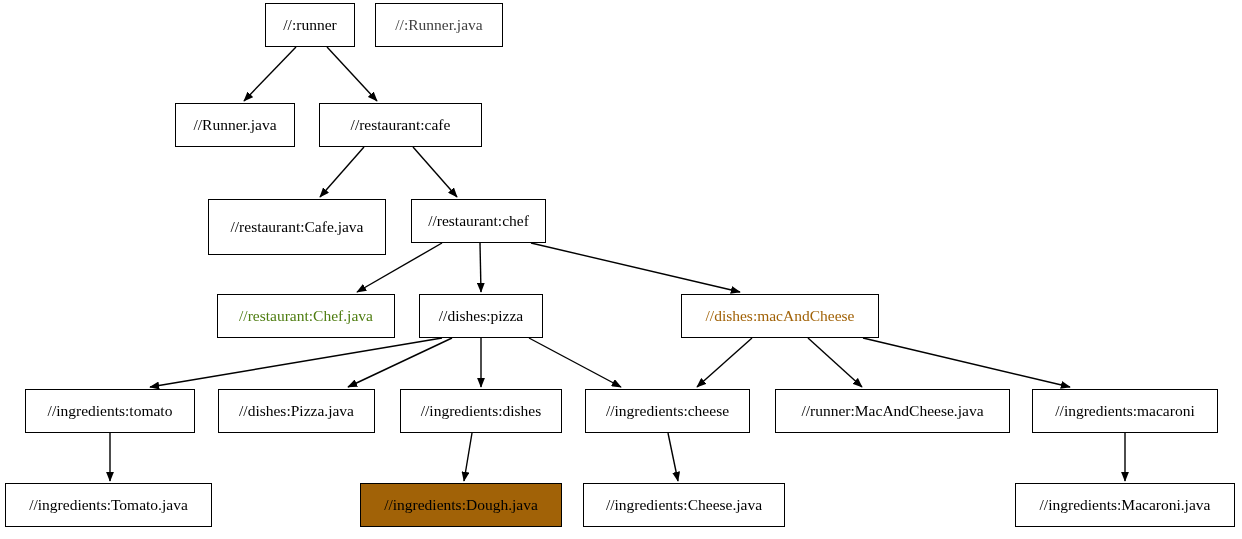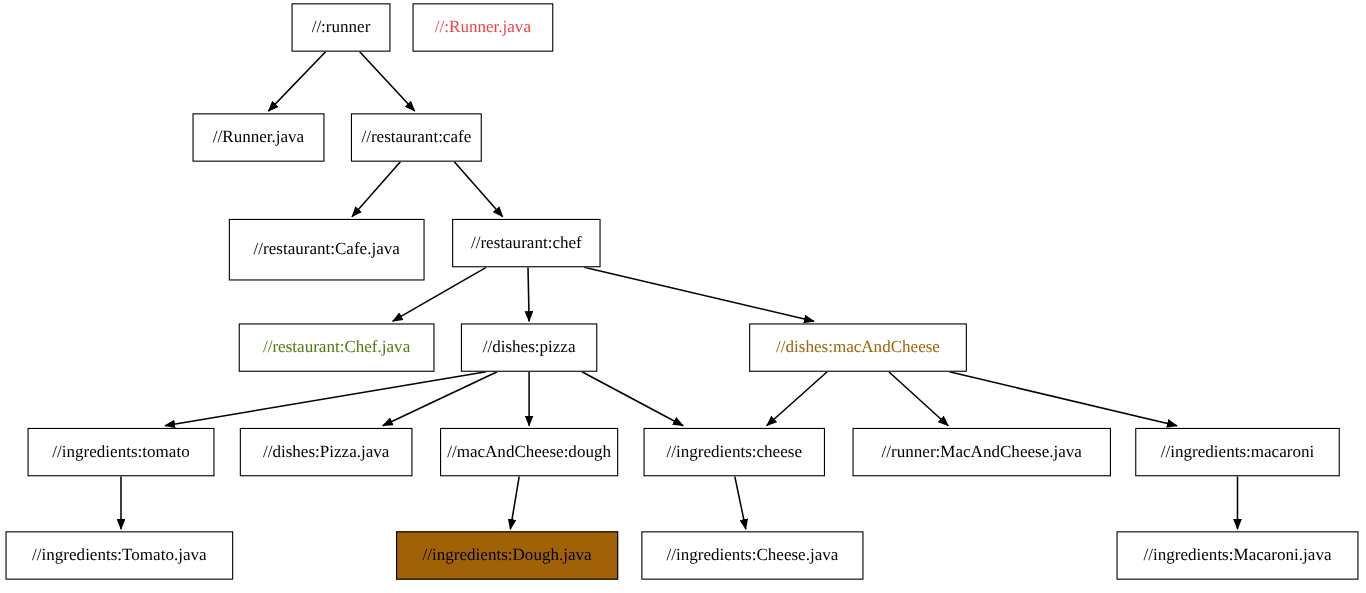--- a/index.html
+++ b/index.html
@@ -72,27 +72,27 @@
         <line x1="472" y1="433" x2="464" y2="481" stroke="#000000" stroke-width="1.4" marker-end="url(#arrowhead)"></line>
         <line x1="668" y1="433" x2="678" y2="481" stroke="#000000" stroke-width="1.4" marker-end="url(#arrowhead)"></line>
         <line x1="1125" y1="433" x2="1125" y2="481" stroke="#000000" stroke-width="1.4" marker-end="url(#arrowhead)"></line>
       </g>
   </svg>
 
   <div id="nodes-group">
       <div class="graph-node" style="left: 265px; top: 3px; width: 90px; height: 44px; background: rgb(255, 255, 255); border-color: rgb(0, 0, 0); color: rgb(0, 0, 0);">
         <span class="node-label">//:runner</span>
       </div>
-      <div class="graph-node" style="left: 375px; top: 3px; width: 128px; height: 44px; background: rgb(255, 255, 255); border-color: rgb(0, 0, 0); color: #ef4444;">
+      <div class="graph-node" style="left: 375px; top: 3px; width: 128px; height: 44px; background: rgb(255, 255, 255); border-color: rgb(0, 0, 0); color: #404040;">
         <span class="node-label">//:Runner.java</span>
       </div>
       <div class="graph-node" style="left: 175px; top: 103px; width: 120px; height: 44px; background: rgb(255, 255, 255); border-color: rgb(0, 0, 0); color: rgb(0, 0, 0);">
         <span class="node-label">//Runner.java</span>
       </div>
-      <div class="graph-node" style="left: 319px; top: 103px; width: 119px; height: 44px; background: rgb(255, 255, 255); border-color: rgb(0, 0, 0); color: rgb(0, 0, 0);">
+      <div class="graph-node" style="left: 319px; top: 103px; width: 163px; height: 44px; background: rgb(255, 255, 255); border-color: rgb(0, 0, 0); color: rgb(0, 0, 0);">
         <span class="node-label">//restaurant:cafe</span>
       </div>
       <div class="graph-node" style="left: 208px; top: 199px; width: 178px; height: 56px; background: rgb(255, 255, 255); border-color: rgb(0, 0, 0); color: rgb(0, 0, 0);">
         <span class="node-label">//restaurant:Cafe.java</span>
       </div>
       <div class="graph-node" style="left: 411px; top: 199px; width: 135px; height: 44px; background: rgb(255, 255, 255); border-color: rgb(0, 0, 0); color: rgb(0, 0, 0);">
         <span class="node-label">//restaurant:chef</span>
       </div>
       <div class="graph-node" style="left: 217px; top: 294px; width: 178px; height: 44px; background: rgb(255, 255, 255); border-color: rgb(0, 0, 0); color: #4d7c0f;">
         <span class="node-label">//restaurant:Chef.java</span>
@@ -103,21 +103,21 @@
       <div class="graph-node" style="left: 681px; top: 294px; width: 198px; height: 44px; background: rgb(255, 255, 255); border-color: rgb(0, 0, 0); color: #a16207;">
         <span class="node-label">//dishes:macAndCheese</span>
       </div>
       <div class="graph-node" style="left: 25px; top: 389px; width: 170px; height: 44px; background: rgb(255, 255, 255); border-color: rgb(0, 0, 0); color: rgb(0, 0, 0);">
         <span class="node-label">//ingredients:tomato</span>
       </div>
       <div class="graph-node" style="left: 218px; top: 389px; width: 157px; height: 44px; background: rgb(255, 255, 255); border-color: rgb(0, 0, 0); color: rgb(0, 0, 0);">
         <span class="node-label">//dishes:Pizza.java</span>
       </div>
       <div class="graph-node" style="left: 400px; top: 389px; width: 162px; height: 44px; background: rgb(255, 255, 255); border-color: rgb(0, 0, 0); color: rgb(0, 0, 0);">
-        <span class="node-label">//macAndCheese:dough</span>
+        <span class="node-label">//ingredients:dishes</span>
       </div>
       <div class="graph-node" style="left: 585px; top: 389px; width: 165px; height: 44px; background: rgb(255, 255, 255); border-color: rgb(0, 0, 0); color: rgb(0, 0, 0);">
         <span class="node-label">//ingredients:cheese</span>
       </div>
       <div class="graph-node" style="left: 775px; top: 389px; width: 235px; height: 44px; background: rgb(255, 255, 255); border-color: rgb(0, 0, 0); color: rgb(0, 0, 0);">
         <span class="node-label">//runner:MacAndCheese.java</span>
       </div>
       <div class="graph-node" style="left: 1032px; top: 389px; width: 186px; height: 44px; background: rgb(255, 255, 255); border-color: rgb(0, 0, 0); color: #000000;">
         <span class="node-label">//ingredients:macaroni</span>
       </div>

